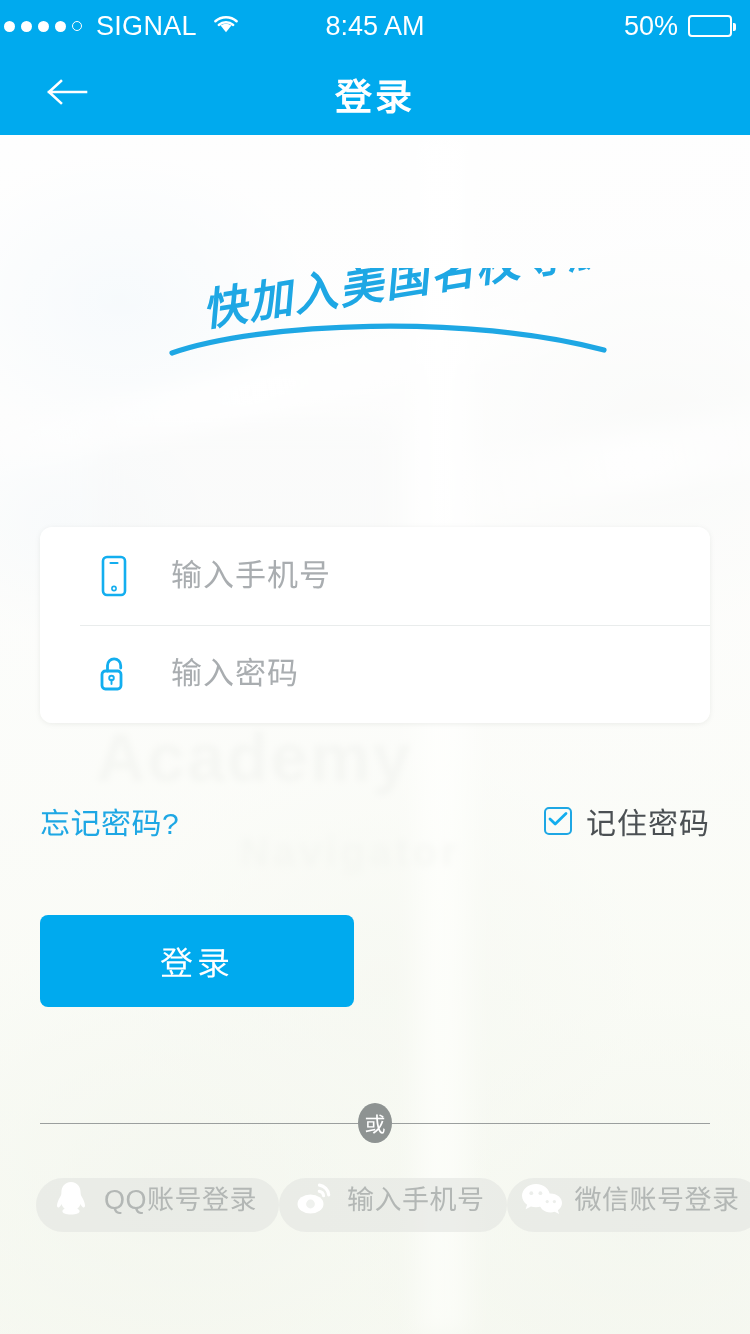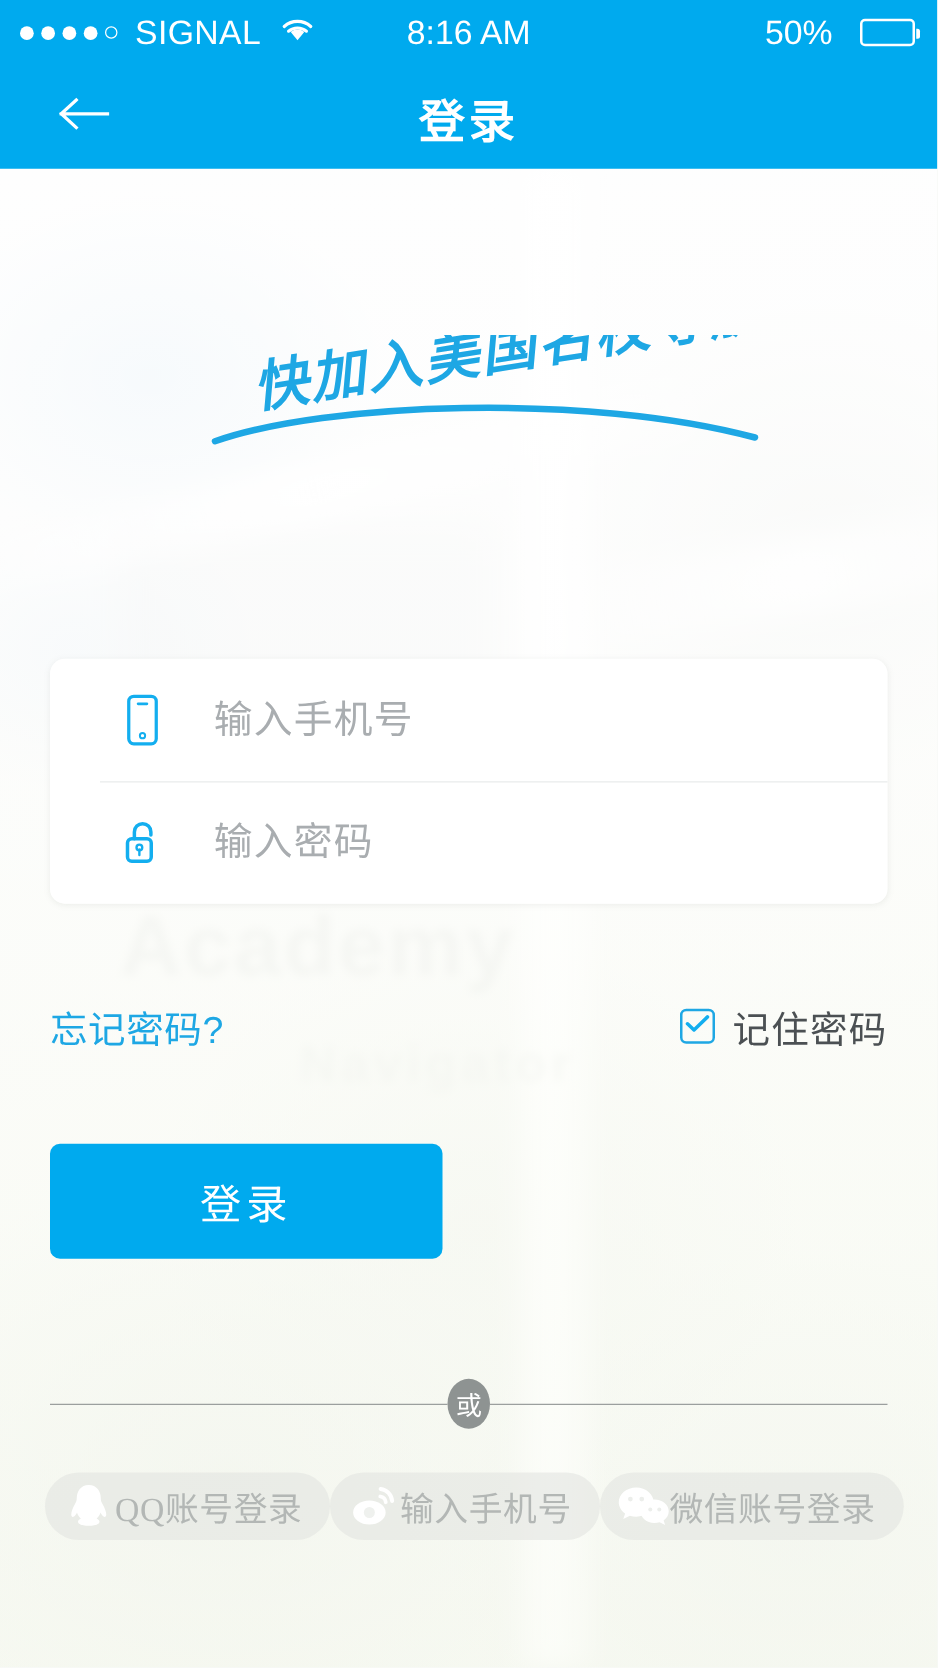--- a/index.html
+++ b/index.html
@@ -117,21 +117,21 @@
     width: 750px; height: 52px;
     background: #00AAEE;
     display: flex;
     align-items: center;
     color: #ffffff;
     z-index: 20;
   }
   .sb-left {
     display: flex;
     align-items: center;
-    padding-left: 16px;
+    padding-left: 4px;
     gap: 14px;
   }
   .sb-dots { display: flex; align-items: center; gap: 6px; }
   .sb-dot {
     width: 11px; height: 11px;
     border-radius: 50%;
     background: #ffffff;
   }
   .sb-dot.hollow {
     background: transparent;
@@ -149,21 +149,21 @@
     text-align: center;
     font-size: 27px;
     line-height: 1;
     pointer-events: none;
   }
   .sb-right {
     position: absolute;
     right: 18px;
     display: flex;
     align-items: center;
-    gap: 22px;
+    gap: 10px;
   }
   .sb-batt-pct { font-size: 27px; line-height: 1; }
   .sb-batt {
     position: relative;
     width: 44px; height: 22px;
     border: 2px solid #ffffff;
     border-radius: 4px;
     box-sizing: border-box;
     padding: 2px;
   }
@@ -365,25 +365,25 @@
     width: 678px;
     display: flex;
     justify-content: space-between;
     z-index: 8;
   }
   .social-btn {
     height: 54px;
     background: rgba(225,228,224,0.58);
     border-radius: 27px;
     display: flex;
-    align-items: center;
+    align-items: flex-start;
     padding: 0 22px 0 14px;
+    gap: 12px;
     cursor: pointer;
     box-sizing: border-box;
-    font-family: Liberation Serif, serif;
   }
   .social-icon {
     width: 42px; height: 42px;
     display: flex;
     align-items: center;
     justify-content: center;
     flex: 0 0 auto;
   }
   .social-label {
     font-size: 27px;
@@ -418,21 +418,21 @@
       <span class="sb-carrier">SIGNAL</span>
       <span>
         <svg width="30" height="22" viewBox="0 0 30 22" aria-hidden="true">
           <path d="M15 19.2 L9.6 12.6 a8.6 8.6 0 0 1 10.8 0 Z" fill="#ffffff"></path>
           <path d="M4.4 8.2 a16 16 0 0 1 21.2 0" stroke="#ffffff" stroke-width="2.6" fill="none" stroke-linecap="round"></path>
           <path d="M7.8 12.0 a11 11 0 0 1 14.4 0" stroke="#ffffff" stroke-width="2.4" fill="none" stroke-linecap="round"></path>
         </svg>
       </span>
     </div>
 
-    <div class="sb-center">8:16 AM</div>
+    <div class="sb-center">8:45 AM</div>
 
     <div class="sb-right">
       <span class="sb-batt-pct">50%</span>
       <span class="sb-batt">
         <span class="sb-batt-fill"></span>
       </span>
     </div>
   </div>
 
   <div id="nav-bar">

